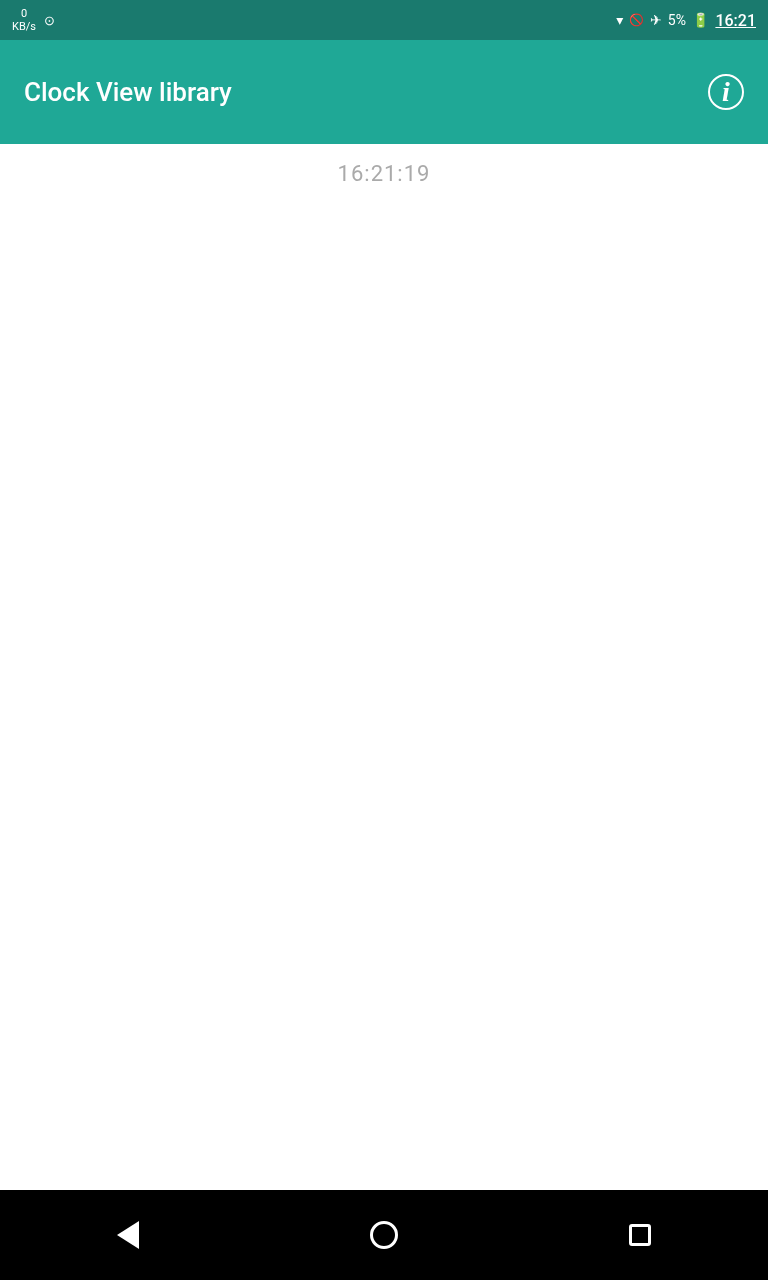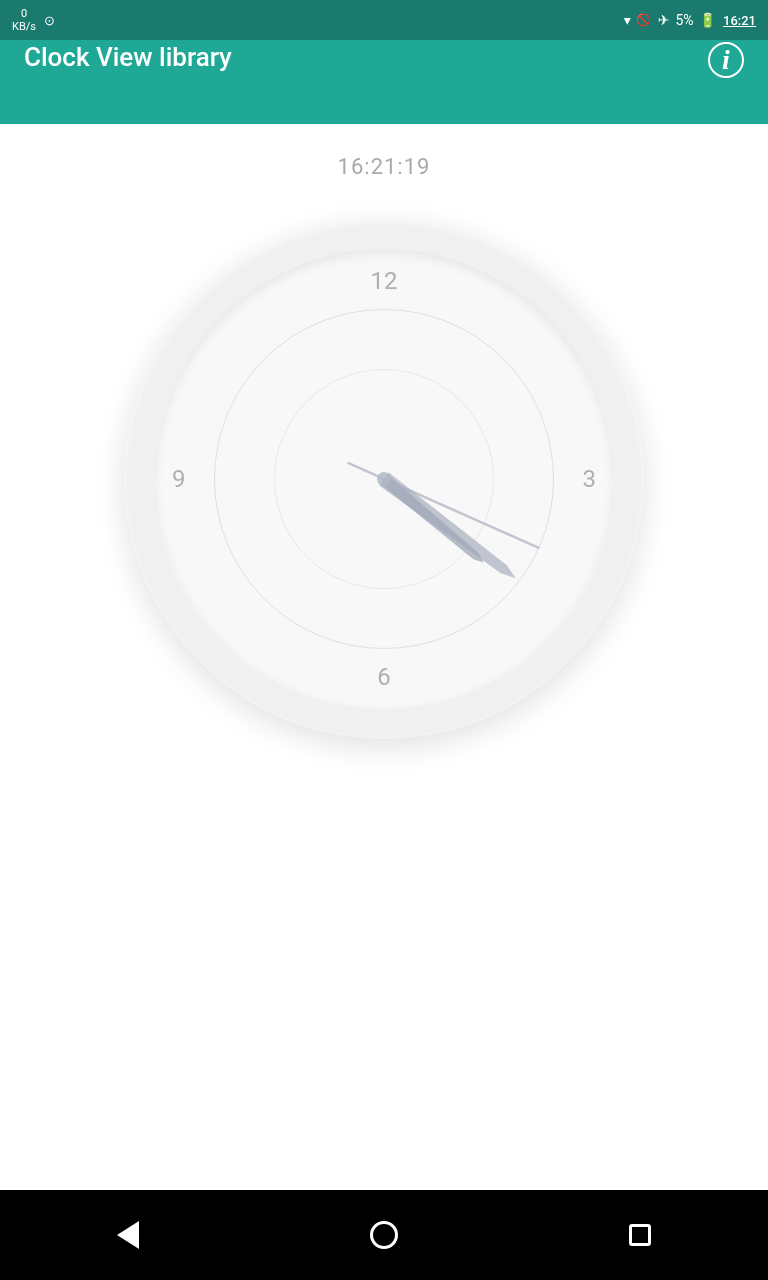--- a/index.html
+++ b/index.html
@@ -38,22 +38,23 @@
     }
     .kb-text {
       font-size: 11px;
       line-height: 1.2;
       text-align: center;
     }
 
     
     .toolbar {
       background: #1fa896;
-      height: 84px;
-      display: flex;
+      height: 104px;
+      display: flex;
+      align-items: center;
       justify-content: space-between;
       padding: 2px 24px;
     }
     .toolbar-title {
       color: white;
       font-size: 26px;
       font-weight: 500;
     }
     .info-icon {
       color: white;
@@ -70,21 +71,21 @@
       font-family: serif;
     }
 
     
     .main-content {
       flex: 1;
       background: #ffffff;
       display: flex;
       flex-direction: column;
       align-items: center;
-      padding-top: 30px;
+      padding-top: 17px;
     }
 
     .time-display {
       font-size: 22px;
       color: #aaaaaa;
       margin-bottom: 40px;
       letter-spacing: 1px;
     }
 
     
@@ -195,60 +196,32 @@
     <div class="kb-text" style="white-space:pre;">0
 KB/s</div>
     <span>⊙</span>
   </div>
   <div class="status-right">
     <span>▾</span>
     <span style="font-size:12px;">🚫</span>
     <span>✈</span>
     <span>5%</span>
     <span>🔋</span>
-    <span style="font-size:13px; font-weight:500;text-decoration:underline;">16:21</span>
+    <span style="font-size:16px; font-weight:500;text-decoration:underline;">16:21</span>
   </div>
 </div>
 
 <div class="toolbar">
   <span class="toolbar-title">Clock View library</span>
   <div class="info-icon">i</div>
 </div>
 
 <div class="main-content">
   <div class="time-display">16:21:19</div>
 
-  <div class="clock-outer">
-    <div class="clock-face">
-      <div class="clock-inner-ring"></div>
-      <div class="clock-inner-small"></div>
-
-      <span class="clock-number num-12">12</span>
-      <span class="clock-number num-3">3</span>
-      <span class="clock-number num-6">6</span>
-      <span class="clock-number num-9">9</span>
-
-      <svg class="clock-svg" viewBox="0 0 460 460" xmlns="http://www.w3.org/2000/svg">
-
-        <g id="hour-hand" transform="rotate(130, 230, 230)">
-          <polygon points="230,230 224,230 226,110 230,100 234,110 236,230" fill="#9fa8b8" opacity="0.75"></polygon>
-        </g>
-
-        <g id="minute-hand" transform="rotate(127, 230, 230)">
-          <polygon points="230,230 222,230 225,80 230,65 235,80 238,230" fill="#9fa8b8" opacity="0.65"></polygon>
-        </g>
-
-        <g id="second-hand" transform="rotate(114, 230, 230)">
-          <line x1="230" y1="270" x2="230" y2="60" stroke="#aab0be" stroke-width="2.5" opacity="0.7"></line>
-        </g>
-
-        <circle cx="230" cy="230" r="7" fill="#b0b8c8" opacity="0.85"></circle>
-      </svg>
-    </div>
-  </div>
 </div>
 
 <div class="nav-bar">
   <div class="nav-btn">
     <div class="nav-back"></div>
   </div>
   <div class="nav-btn">
     <div class="nav-home"></div>
   </div>
   <div class="nav-btn">

